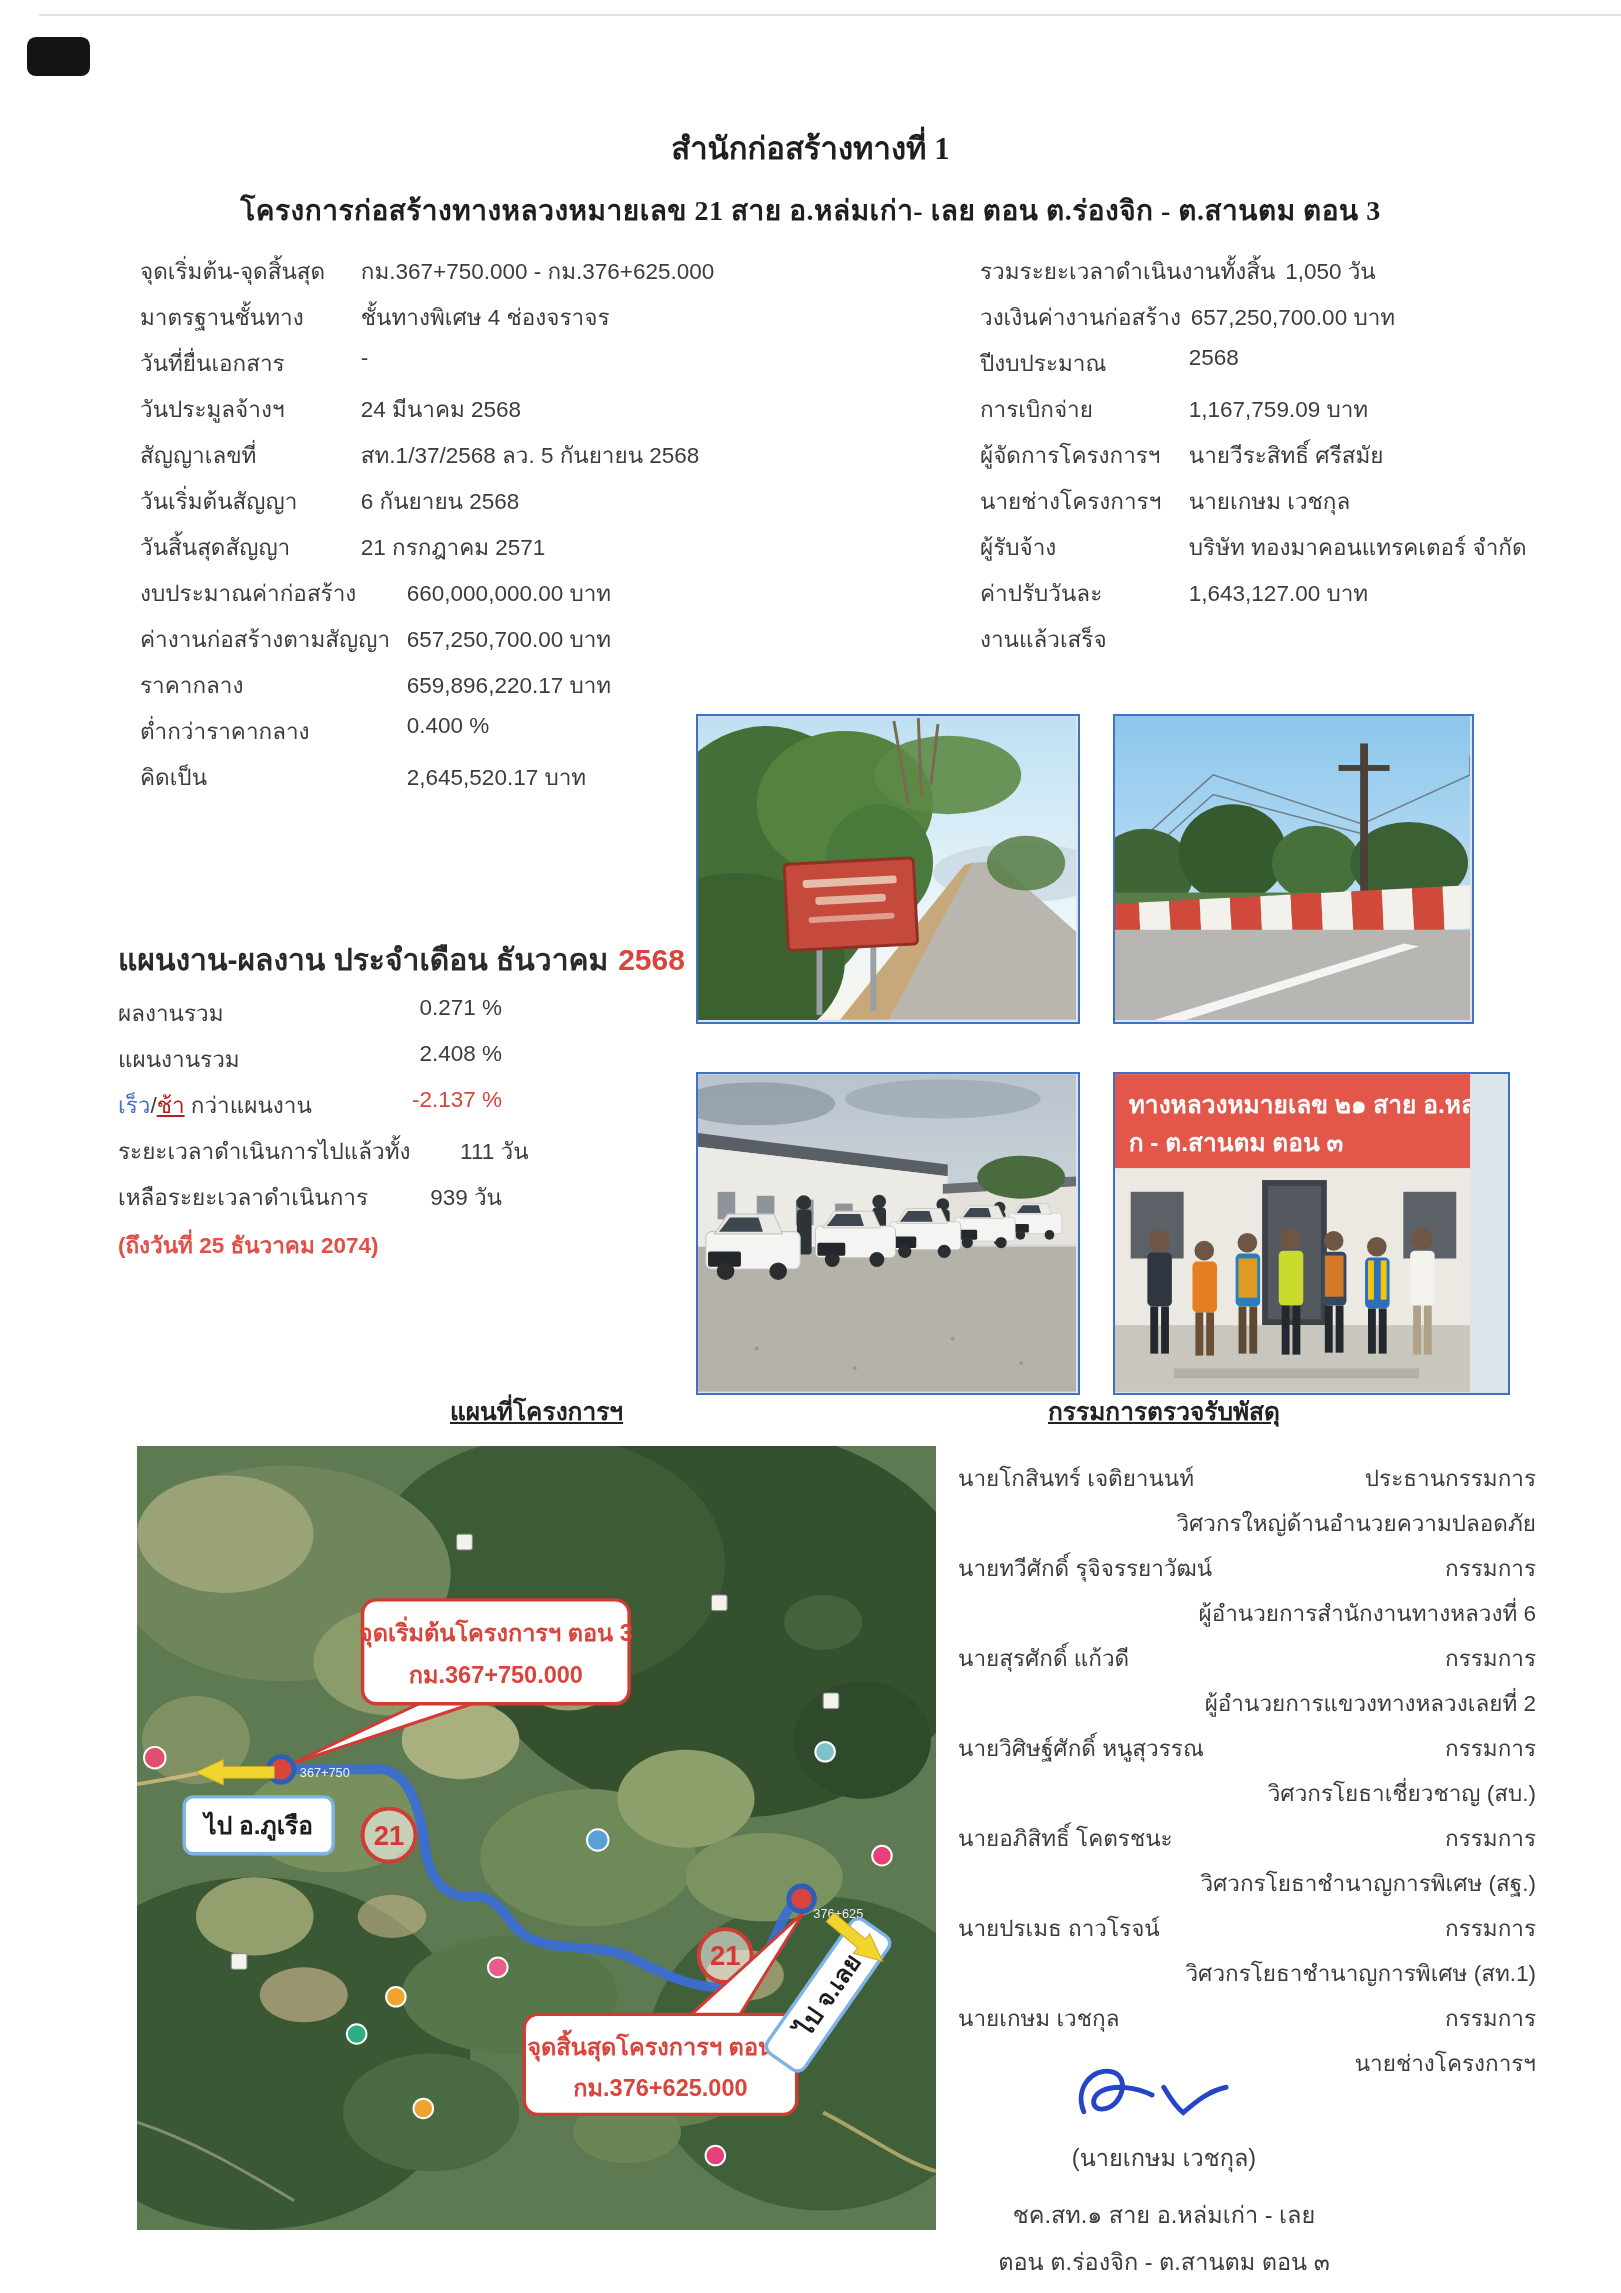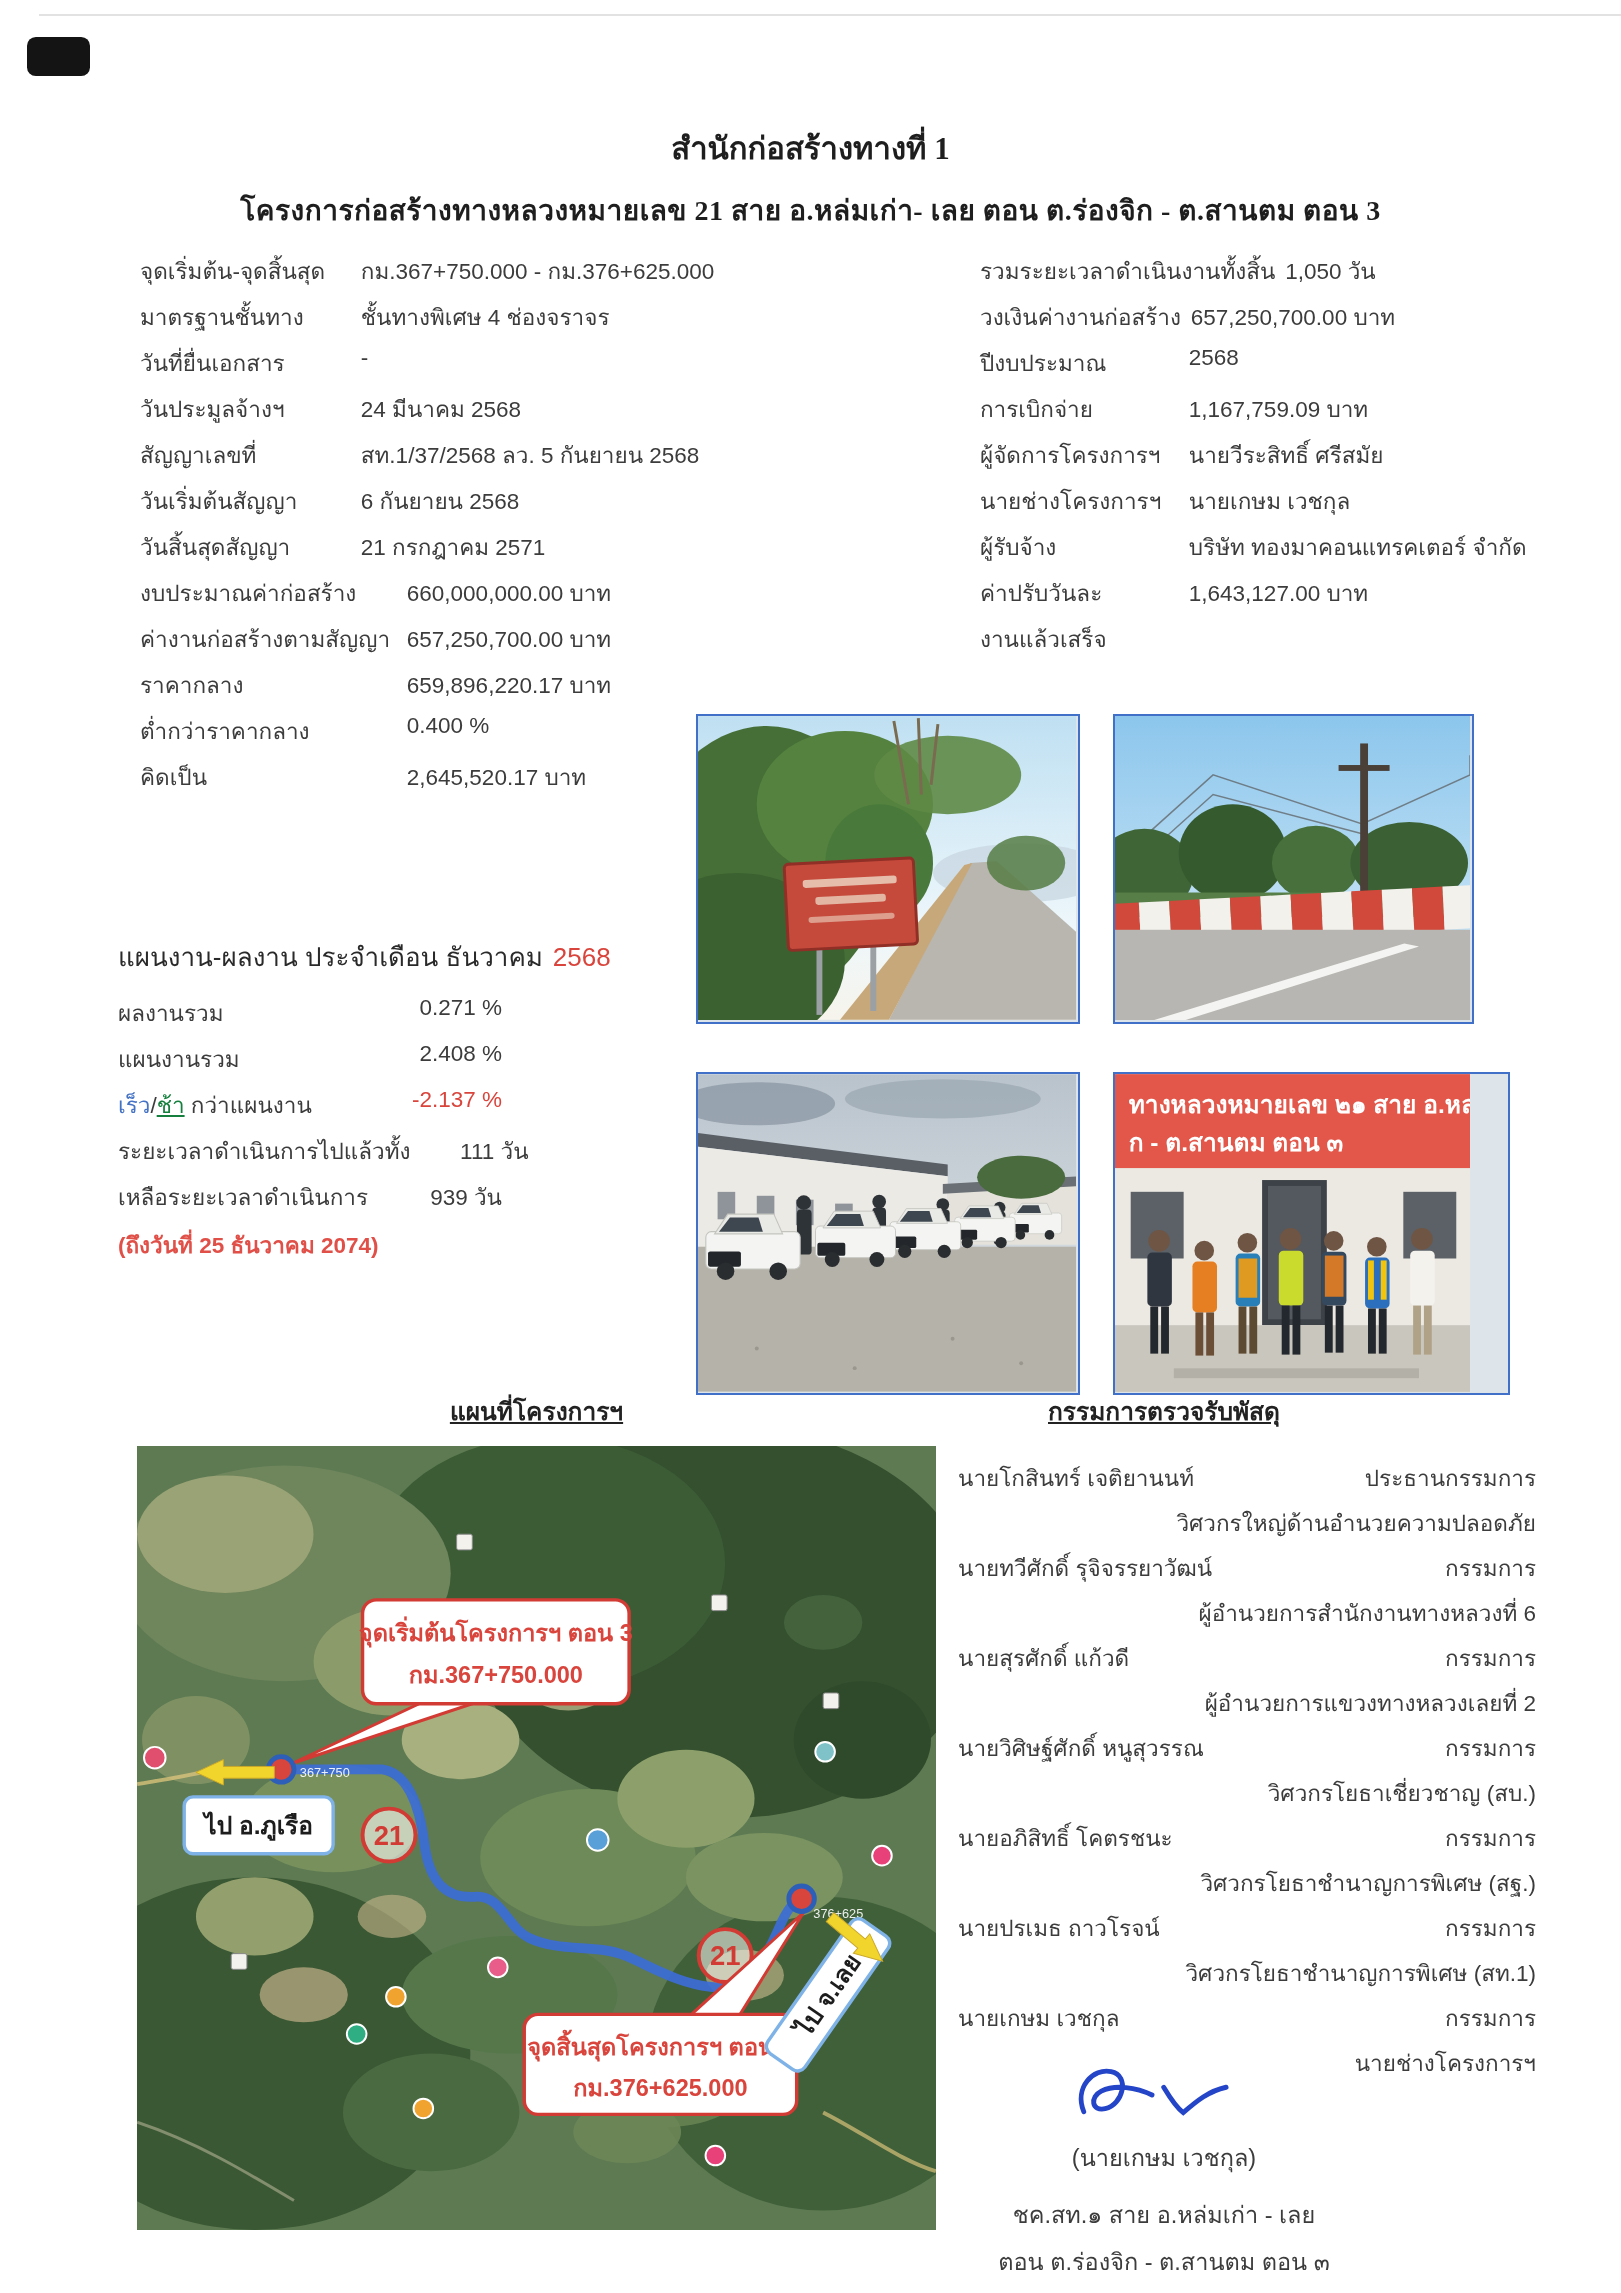--- a/index.html
+++ b/index.html
@@ -12,29 +12,29 @@
              font-family:"Liberation Serif",serif;font-weight:bold;font-size:31px;color:#1e1e1e;}
   .doc-subtitle{position:absolute;top:188px;left:0;width:100%;text-align:center;
              font-family:"Liberation Serif",serif;font-weight:bold;font-size:28px;color:#1e1e1e;letter-spacing:0.5px;}
   .info-col{position:absolute;font-size:22.5px;margin-left:22px;}
   #info-left{left:118px;top:253px;width:564px;}
   #info-right{left:958px;top:253px;width:588px;}
   .info-row{display:flex;height:46px;align-items:flex-start;white-space:nowrap;}
   .info-row .lbl{min-width:211px;padding-right:9.8px;}
   #info-right .info-row .lbl{min-width:199px;}
   #info-left .info-row.wide .lbl{min-width:257px;}
-  .progress-head{position:absolute;left:118px;top:936px;font-size:26px;font-weight:normal;color:#2a2a2a;white-space:nowrap;}
+  .progress-head{position:absolute;left:118px;top:936px;font-size:30px;font-weight:bold;color:#2a2a2a;white-space:nowrap;}
   .progress-head .yr{color:#d9453c;margin-left:9.8px;}
   #progress-rows{position:absolute;left:118px;top:995px;width:384px;font-size:22.5px;}
   .p-row{display:flex;height:46px;white-space:nowrap;}
   .p-row .lbl{flex:1;}
   .p-row .val{min-width:118px;text-align:right;}
   .p-red{color:#d9453c;}
   .p-blue{color:#4472c4;margin-top:41px;}
-  .p-slow{color:#15803d;text-decoration:underline;}
+  .p-slow{color:#b91c1c;text-decoration:underline;}
   .p-note{position:absolute;left:118px;top:1227px;font-size:22.5px;font-weight:bold;color:#e05048;white-space:nowrap;}
   .photo{position:absolute;border:2.9px solid #4070c8;box-sizing:border-box;background:#dde5ea;}
   .photo svg{display:block;}
   #photo1{left:696px;top:714px;width:384px;height:310px;}
   #photo2{left:1113px;top:714px;width:361px;height:310px;}
   #photo3{left:696px;top:1072px;width:384px;height:323px;}
   #photo4{left:1113px;top:1072px;width:397px;height:323px;}
   .section-title{position:absolute;top:1392px;font-size:24.5px;font-weight:bold;color:#222;
                  text-decoration:underline;text-align:center;}
   #map-title{left:137px;width:799px;}

